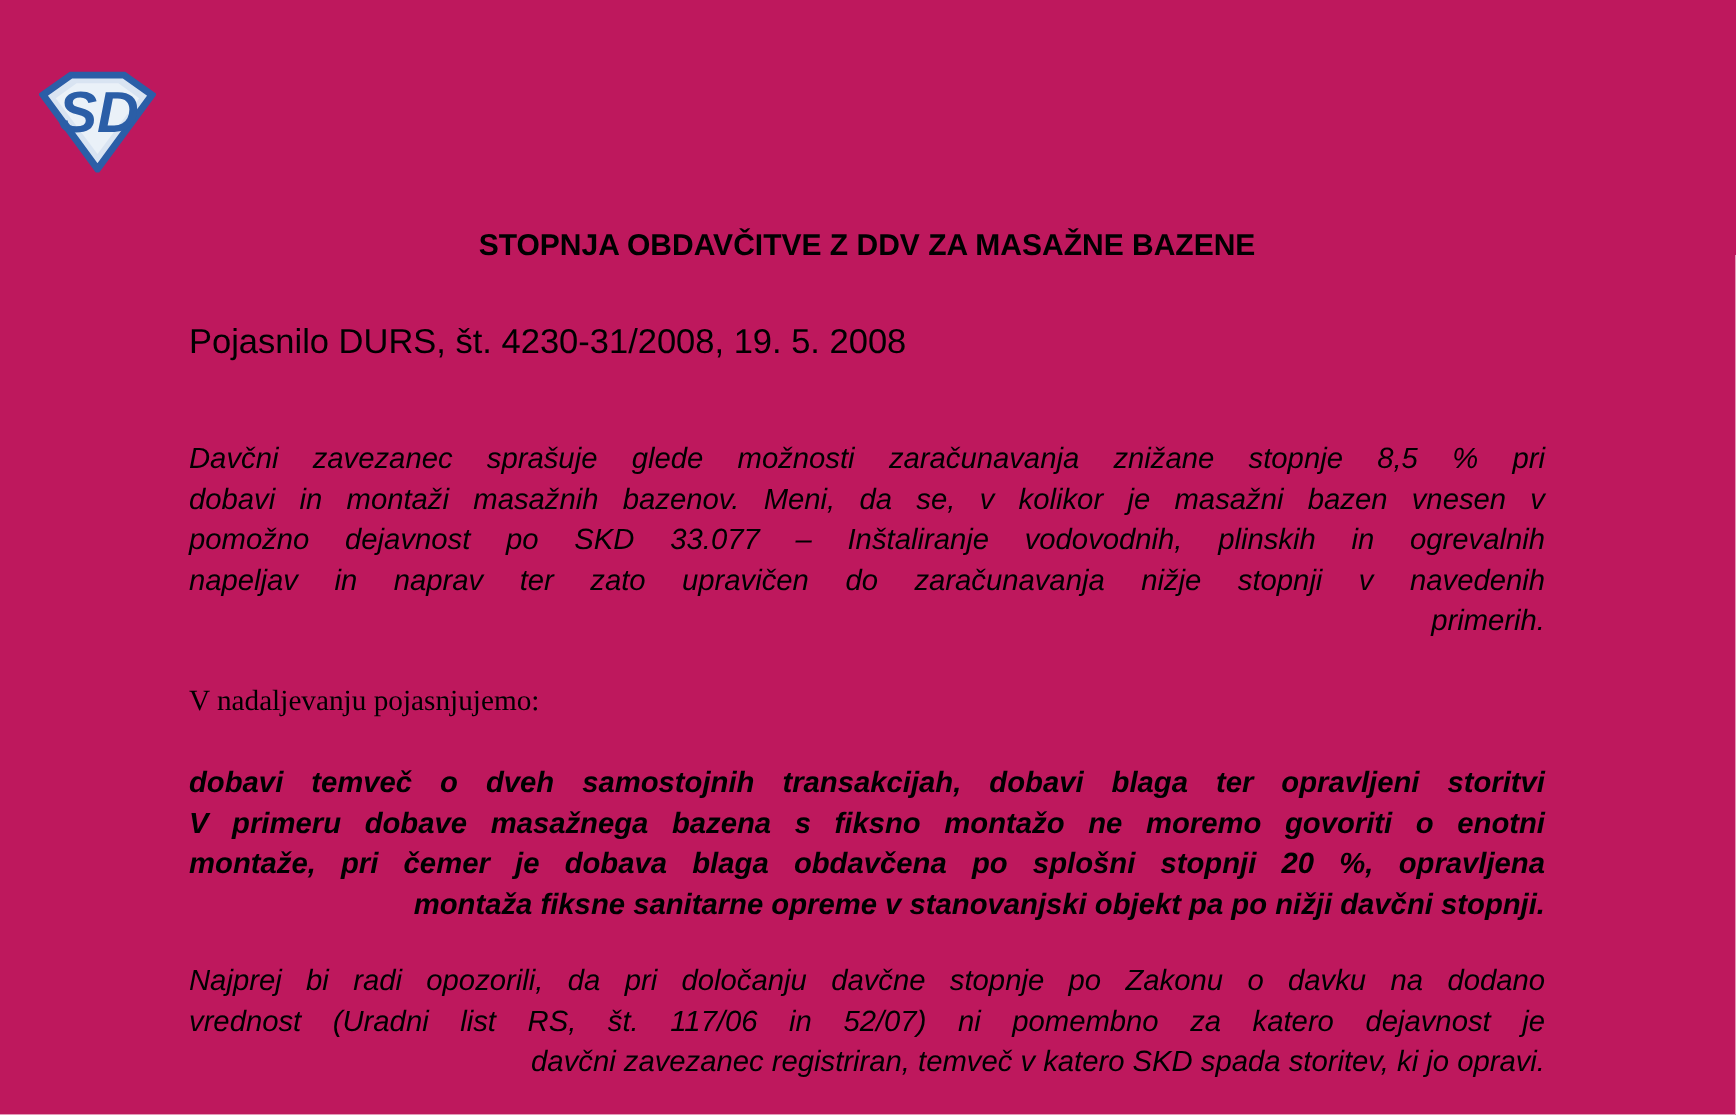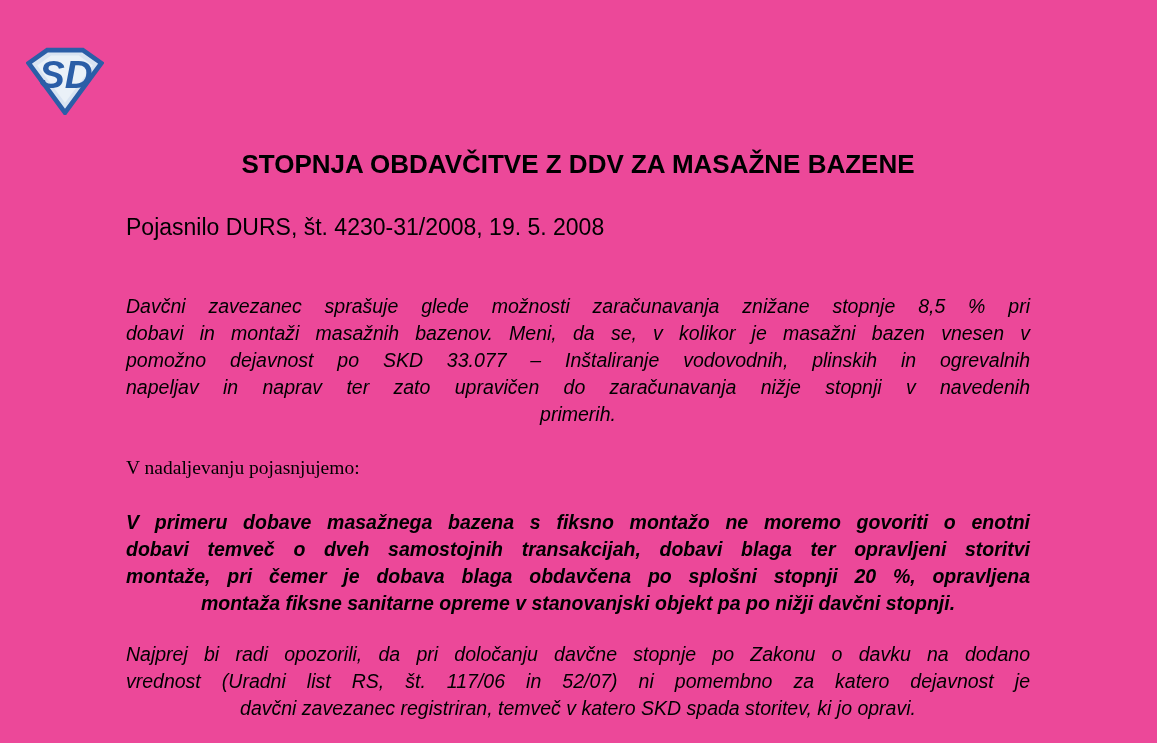--- a/index.html
+++ b/index.html
@@ -5,36 +5,36 @@
   * { margin: 0; padding: 0; box-sizing: border-box; }
   html, body { background: #ffffff; }
   body {
     width: 1157px; height: 743px;
     font-family: "Liberation Sans", sans-serif;
     color: #000000;
   }
   .page {
     position: relative;
     width: 1157px; height: 743px;
-    background: #ec4899;
+    background: #be185d;
     overflow: hidden;
   }
   .logo {
     position: absolute;
     left: 26px; top: 47px;
     width: 78px; height: 68px;
   }
   .content {
     position: absolute;
     left: 126px; top: 0;
     width: 904px;
   }
   .doc-title {
     margin-top: 150px;
-    font-size: 26px;
+    font-size: 20px;
     line-height: 28px;
     font-weight: 700;
     text-align: center;
     white-space: nowrap;
   }
   .doc-ref {
     margin-top: 36px;
     font-size: 23px;
     line-height: 27px;
   }
@@ -50,21 +50,21 @@
     line-height: 27px;
     font-family: Liberation Serif, serif;
   }
   .para.italicized {
     margin-top: 28px;
     font-style: italic;
     font-weight: 700;
   }
   .para.note { margin-top: 24px; }
   .jline { text-align: justify; text-align-last: justify; }
-  .lline { text-align: center; }
+  .lline { text-align: right; }
 </style>
 </head>
 <body>
 
 <div class="page">
 
   <svg class="logo" viewBox="0 0 100 88" aria-hidden="true">
     <polygon points="3,21 27,4 73,4 97,21 50,85" fill="#d9e4f2" stroke="#2b5ea7" stroke-width="6" stroke-linejoin="miter"></polygon>
     <polygon points="14,24 32,11 68,11 86,24 50,72" fill="#eaf1f8" stroke="none"></polygon>
     <text x="51" y="53" text-anchor="middle" font-family="Liberation Sans, sans-serif" font-size="50" font-weight="bold" font-style="italic" fill="#2b5ea7">SD</text>
@@ -80,22 +80,22 @@
       <div class="jline">Davčni zavezanec sprašuje glede možnosti zaračunavanja znižane stopnje 8,5 % pri</div>
       <div class="jline">dobavi in montaži masažnih bazenov. Meni, da se, v kolikor je masažni bazen vnesen v</div>
       <div class="jline">pomožno dejavnost po SKD 33.077 – Inštaliranje vodovodnih, plinskih in ogrevalnih</div>
       <div class="jline">napeljav in naprav ter zato upravičen do zaračunavanja nižje stopnji v navedenih</div>
       <div class="lline">primerih.</div>
     </div>
 
     <div class="heading">V nadaljevanju pojasnjujemo:</div>
 
     <div class="para italicized">
+      <div class="jline">dobavi temveč o dveh samostojnih transakcijah, dobavi blaga ter opravljeni storitvi</div>
       <div class="jline">V primeru dobave masažnega bazena s fiksno montažo ne moremo govoriti o enotni</div>
-      <div class="jline">dobavi temveč o dveh samostojnih transakcijah, dobavi blaga ter opravljeni storitvi</div>
       <div class="jline">montaže, pri čemer je dobava blaga obdavčena po splošni stopnji 20 %, opravljena</div>
       <div class="lline">montaža fiksne sanitarne opreme v stanovanjski objekt pa po nižji davčni stopnji.</div>
     </div>
 
     <div class="para note">
       <div class="jline">Najprej bi radi opozorili, da pri določanju davčne stopnje po Zakonu o davku na dodano</div>
       <div class="jline">vrednost (Uradni list RS, št. 117/06 in 52/07) ni pomembno za katero dejavnost je</div>
       <div class="lline">davčni zavezanec registriran, temveč v katero SKD spada storitev, ki jo opravi.</div>
     </div>
 

